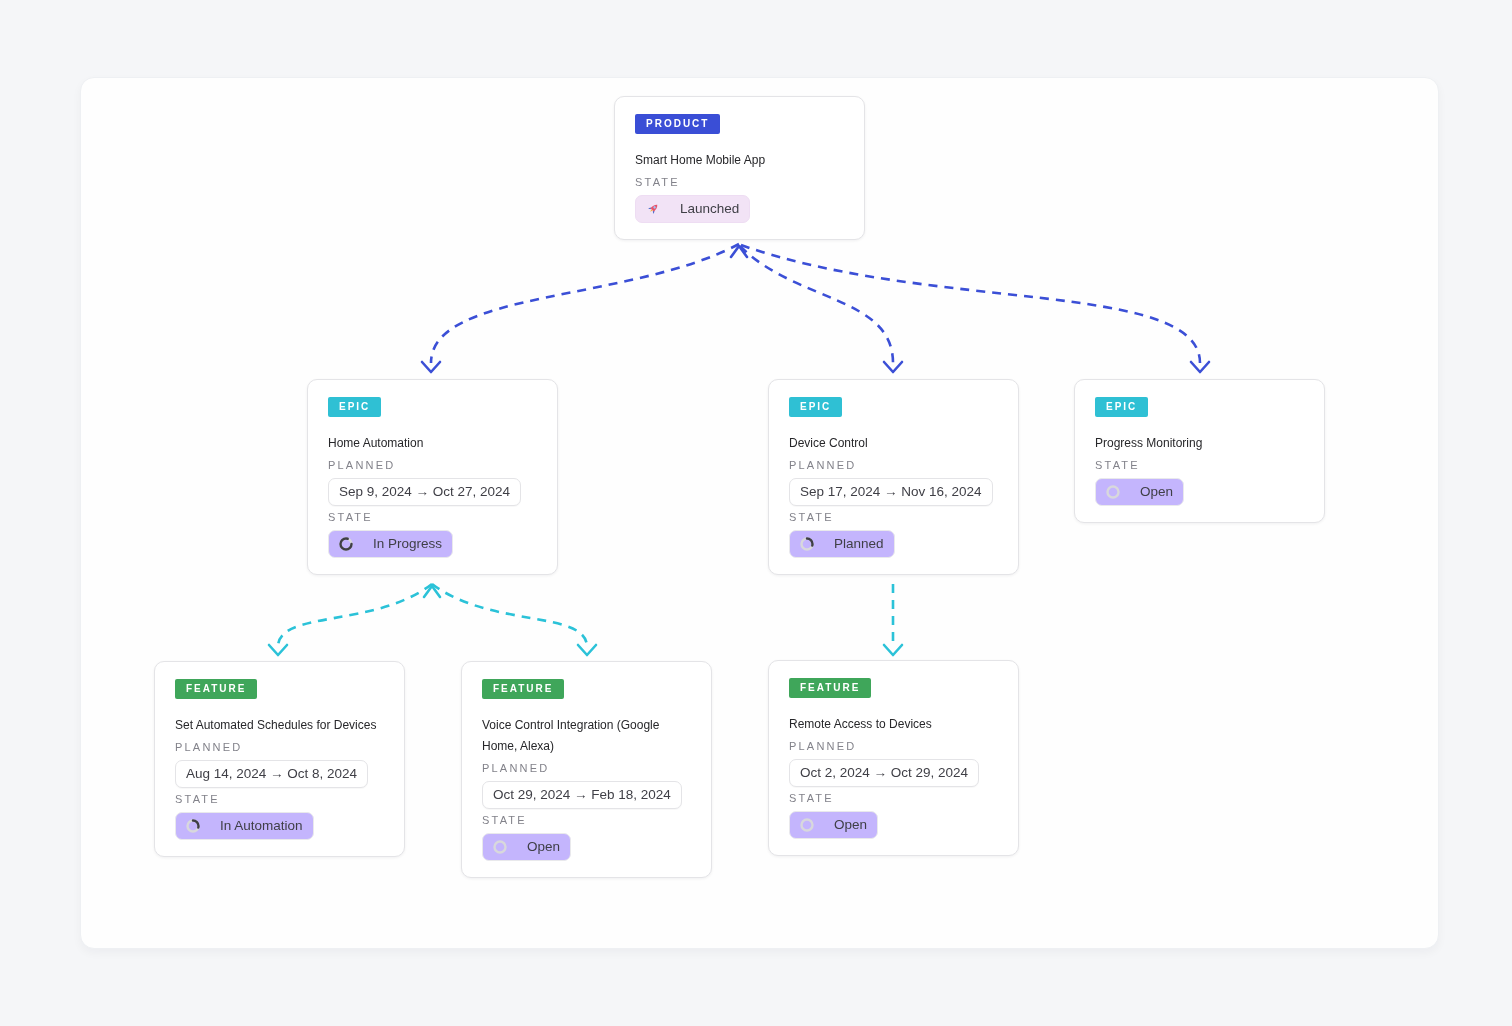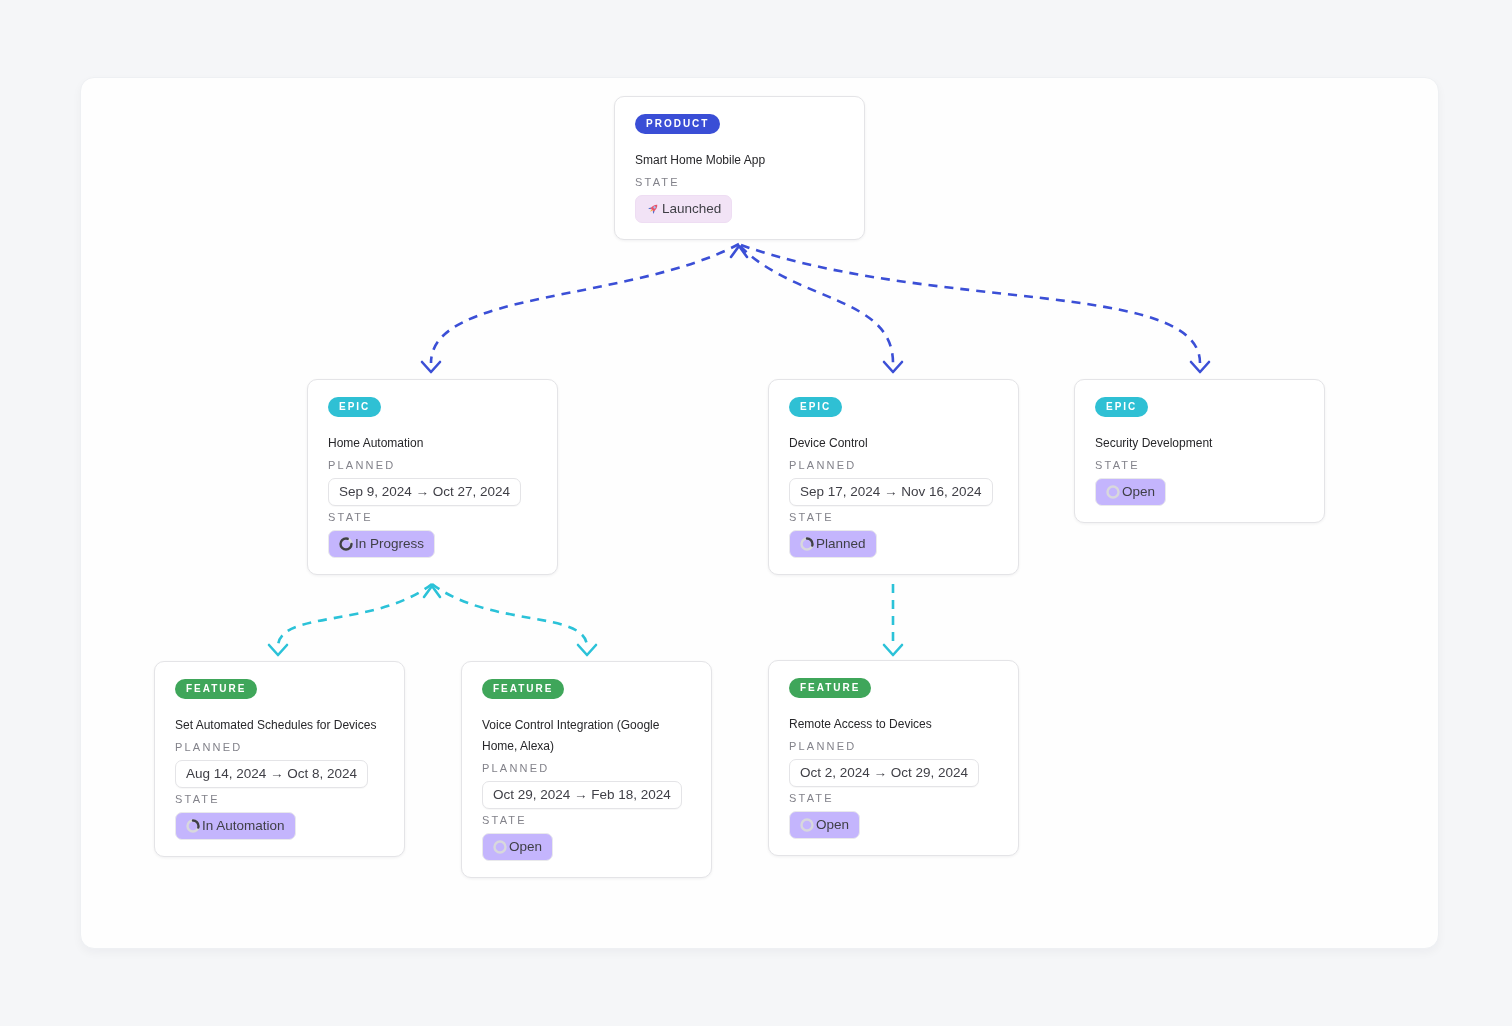--- a/index.html
+++ b/index.html
@@ -41,21 +41,21 @@
     box-shadow:0 1px 3px rgba(15,23,42,.06);
     padding:16px 20px 16px 20px;
   }
   .badge {
     display:inline-block;
     font-size:10px;
     font-weight:700;
     letter-spacing:2px;
     color:#ffffff;
     padding:5px 11px 5px 11px;
-    border-radius:10px;
+    border-radius:2px;
     line-height:1;
   }
   .badge-product { background:#3a4ed6; }
   .badge-epic    { background:#2fc0d4; }
   .badge-feature { background:#3fa65a; }
   .card-title {
     margin-top:16px;
     font-size:12px;
     line-height:21px;
     color:#27272a;
@@ -64,21 +64,21 @@
     margin-top:5px;
     font-size:11px;
     letter-spacing:2.2px;
     color:#82828a;
     line-height:12px;
   }
   .pill-row { margin-top:7px; }
   .pill {
     display:inline-flex;
     align-items:center;
-    gap:2px;
+    gap:20px;
     padding:4px 10px;
     font-size:13.5px;
     color:#3f3f46;
     border-radius:7px;
     line-height:18px;
     white-space:nowrap;
   }
   .date-pill {
     background:#ffffff;
     border:1px solid #e4e4e7;
@@ -181,21 +181,21 @@
           <circle cx="7" cy="7" r="5.5" fill="none" stroke="#d8d8dc" stroke-width="2.4"></circle>
           <circle cx="7" cy="7" r="5.5" fill="none" stroke="#3f3f46" stroke-width="2.4" stroke-dasharray="10 24.6" stroke-linecap="round" transform="rotate(-90 7 7)"></circle>
         </svg>
         <span>Planned</span>
       </span>
     </div>
   </div>
 
   <div class="card card-epic-sm">
     <span class="badge badge-epic">EPIC</span>
-    <div class="card-title">Security Development</div>
+    <div class="card-title">Progress Monitoring</div>
     <div class="field-label">STATE</div>
     <div class="pill-row">
       <span class="pill state-pill">
         <svg class="state-ico" width="14" height="14" viewBox="0 0 14 14">
           <circle cx="7" cy="7" r="5.5" fill="none" stroke="#d8d8dc" stroke-width="2.4"></circle>
         </svg>
         <span>Open</span>
       </span>
     </div>
   </div>

